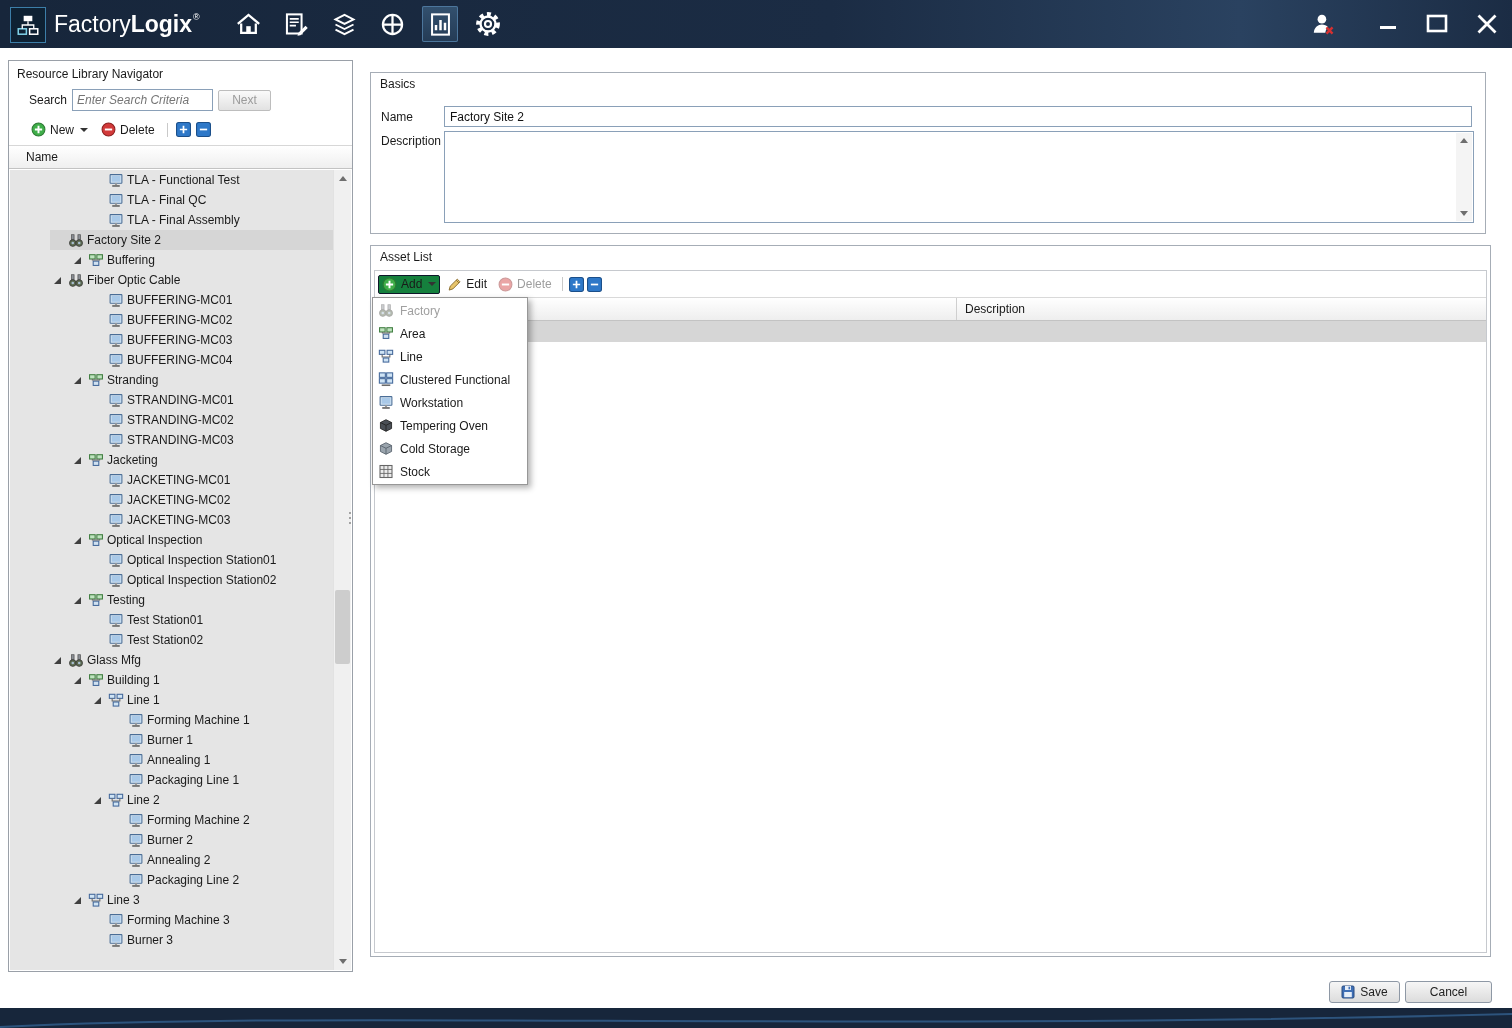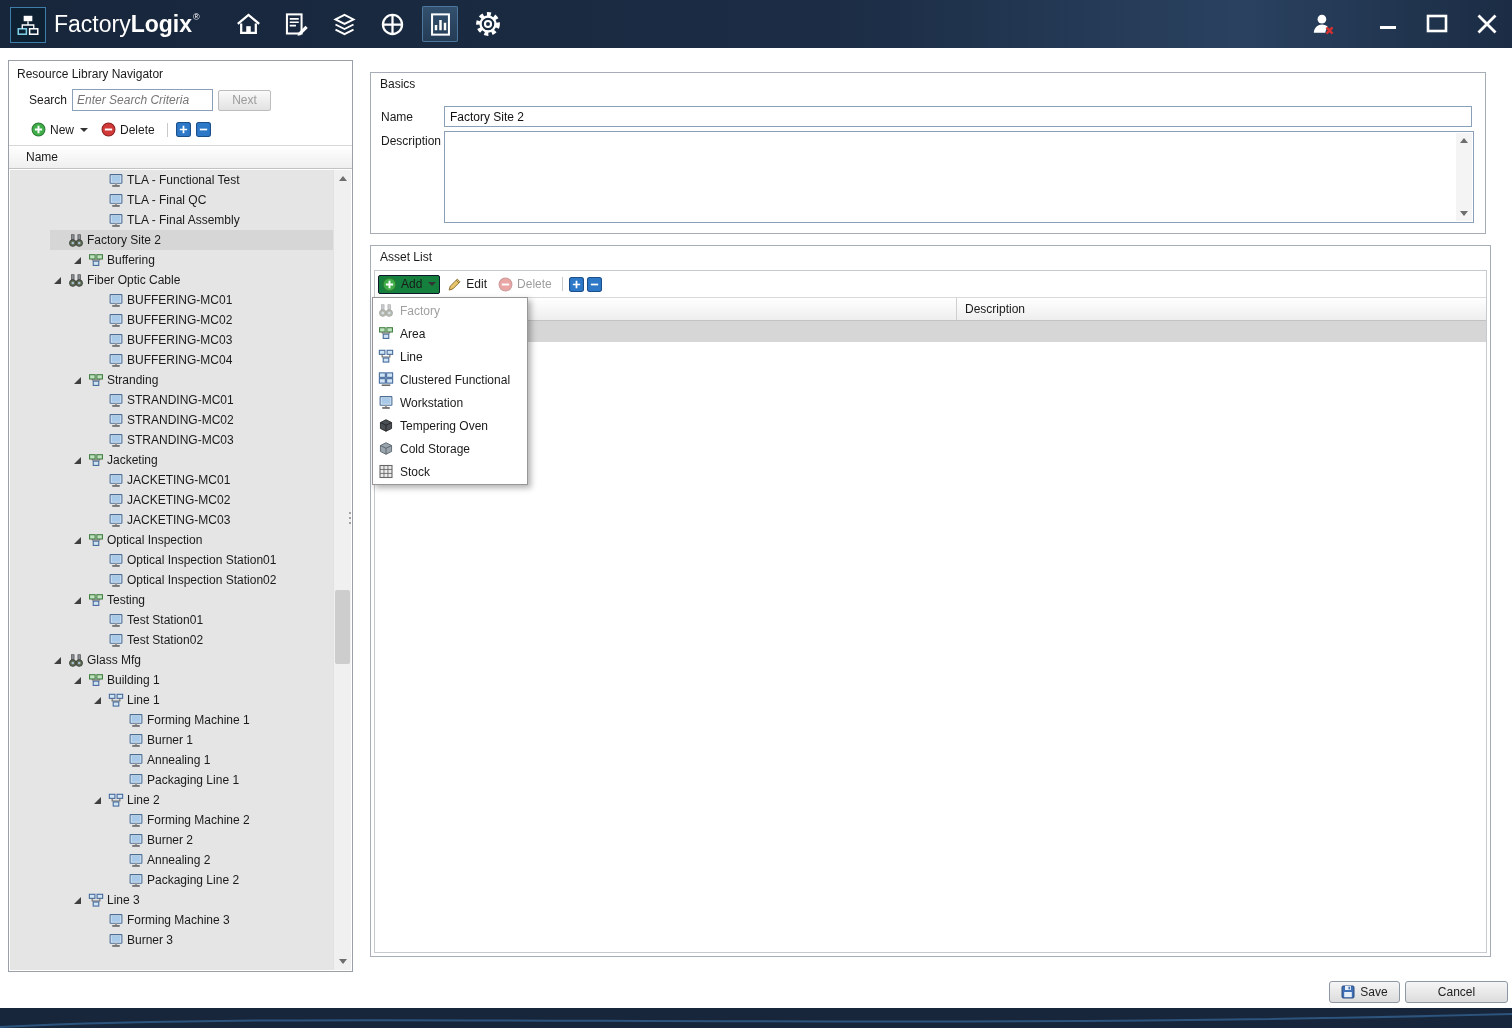--- a/index.html
+++ b/index.html
@@ -87,21 +87,21 @@
     box-shadow:3px 3px 6px rgba(0,0,0,.3);z-index:20;padding:1px 0}
   .menu-item{height:23px;display:flex;align-items:center;gap:6px;padding:0 6px 0 5px;white-space:nowrap}
   .menu-item.disabled{color:#a0a0a0}
   .menu-item.disabled .icon{opacity:.45}
 
   
   .footer-btn{position:absolute;height:22px;display:flex;align-items:center;justify-content:center;gap:5px;
     background:linear-gradient(#f6f6f6,#dcdcdc);border:1px solid #8e98a5;border-radius:3px;
     font-size:12px;font-family:"Liberation Sans",sans-serif;color:#222}
   .save-btn{left:1329px;top:981px;width:71px}
-  .cancel-btn{left:1405px;top:981px;width:103px}
+  .cancel-btn{left:1405px;top:981px;width:87px}
 
   .bottombar{position:absolute;left:0;bottom:0;width:100%;height:20px;background:#17263b;overflow:hidden}
 </style>
 </head>
 <body>
 
 <div class="window">
 
   <div class="titlebar">
     <div class="logo-box">

